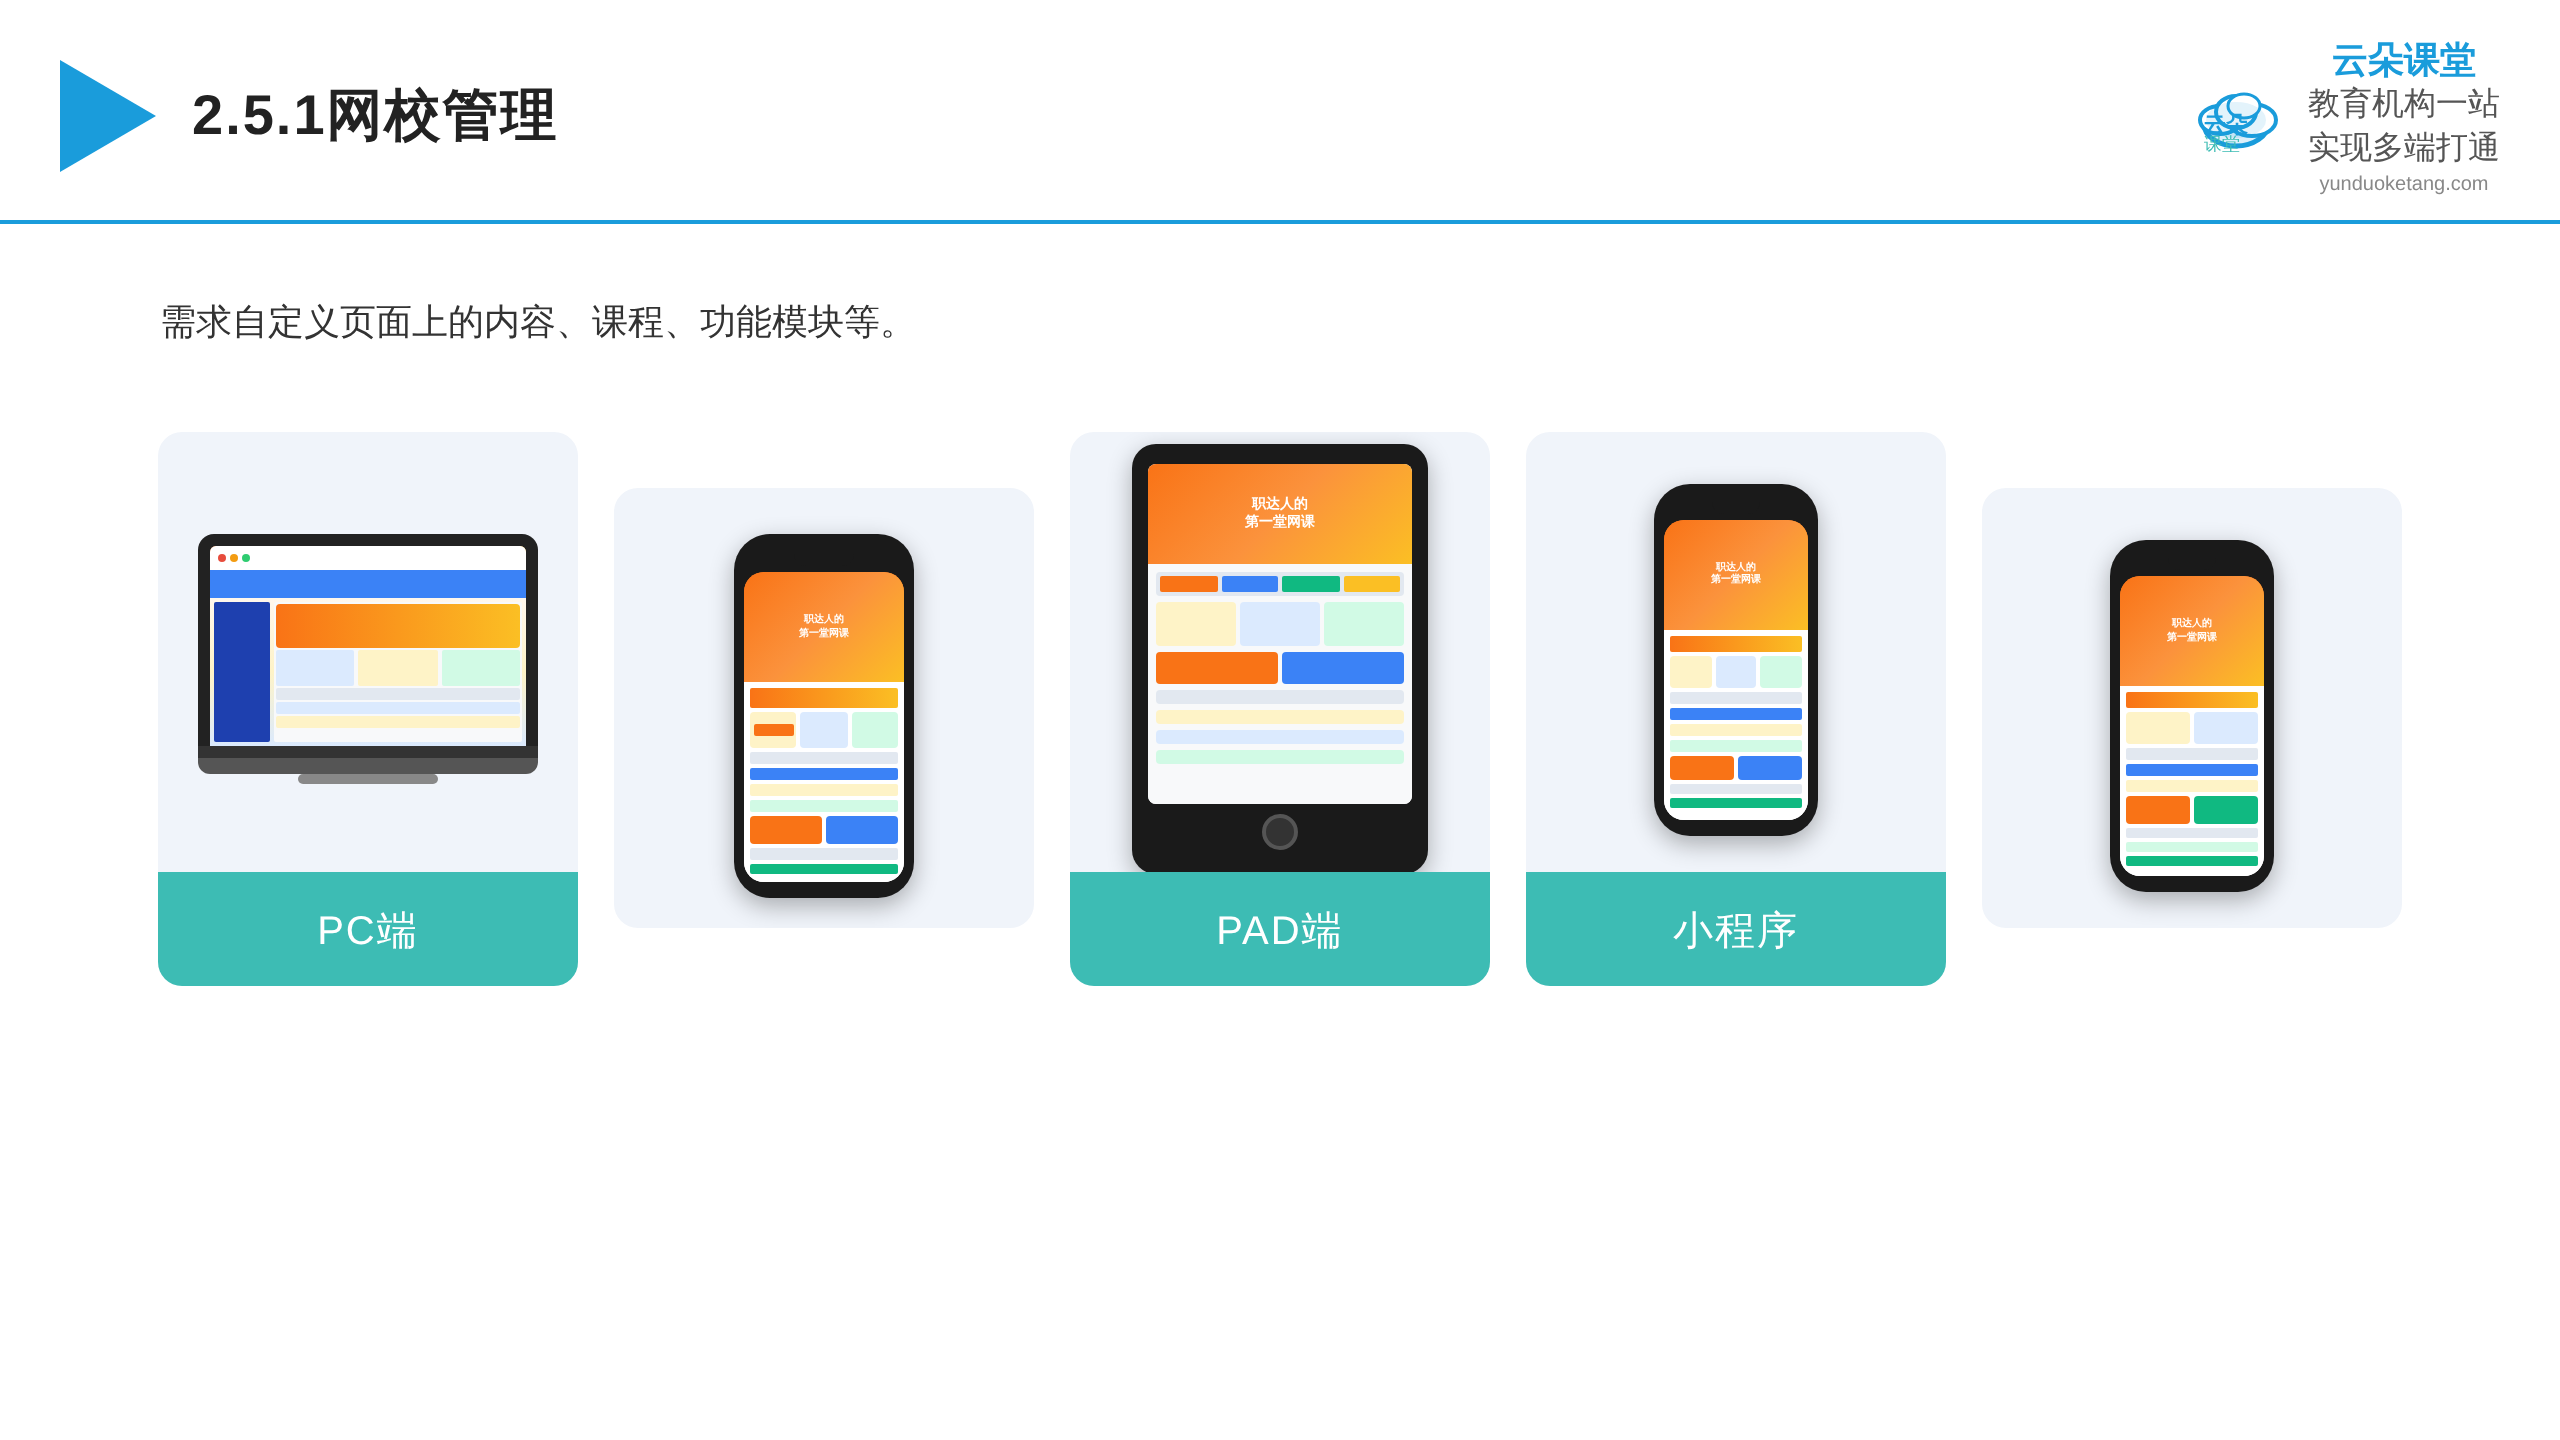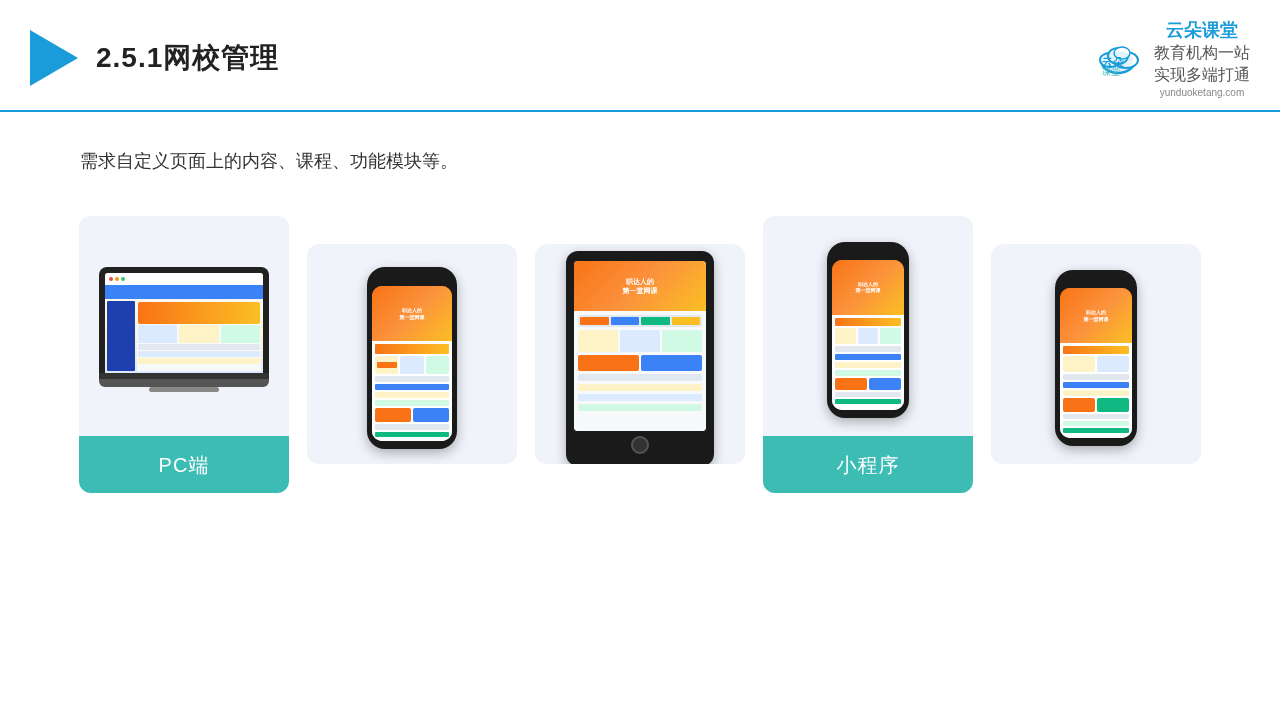--- a/index.html
+++ b/index.html
@@ -474,20 +474,21 @@
               <div style="height:7px;background:#e2e8f0;border-radius:2px;"></div>
               <div style="height:7px;background:#fef3c7;border-radius:2px;"></div>
               <div style="height:7px;background:#dbeafe;border-radius:2px;"></div>
               <div style="height:7px;background:#d1fae5;border-radius:2px;"></div>
             </div>
           </div>
           <div class="tablet-home"></div>
         </div>
       </div>
     </div>
+    <div class="card-label">PAD端</div>
   </div>
 
   <div class="card">
     <div class="card-image-area">
       <div class="phone-mockup">
         <div class="phone-outer" style="width:82px;">
           <div class="phone-notch" style="width:24px;height:7px;"></div>
           <div class="phone-screen" style="width:72px;height:150px;">
             <div class="phone-screen-top">
               <div class="phone-screen-text">职达人的<br>第一堂网课</div>

